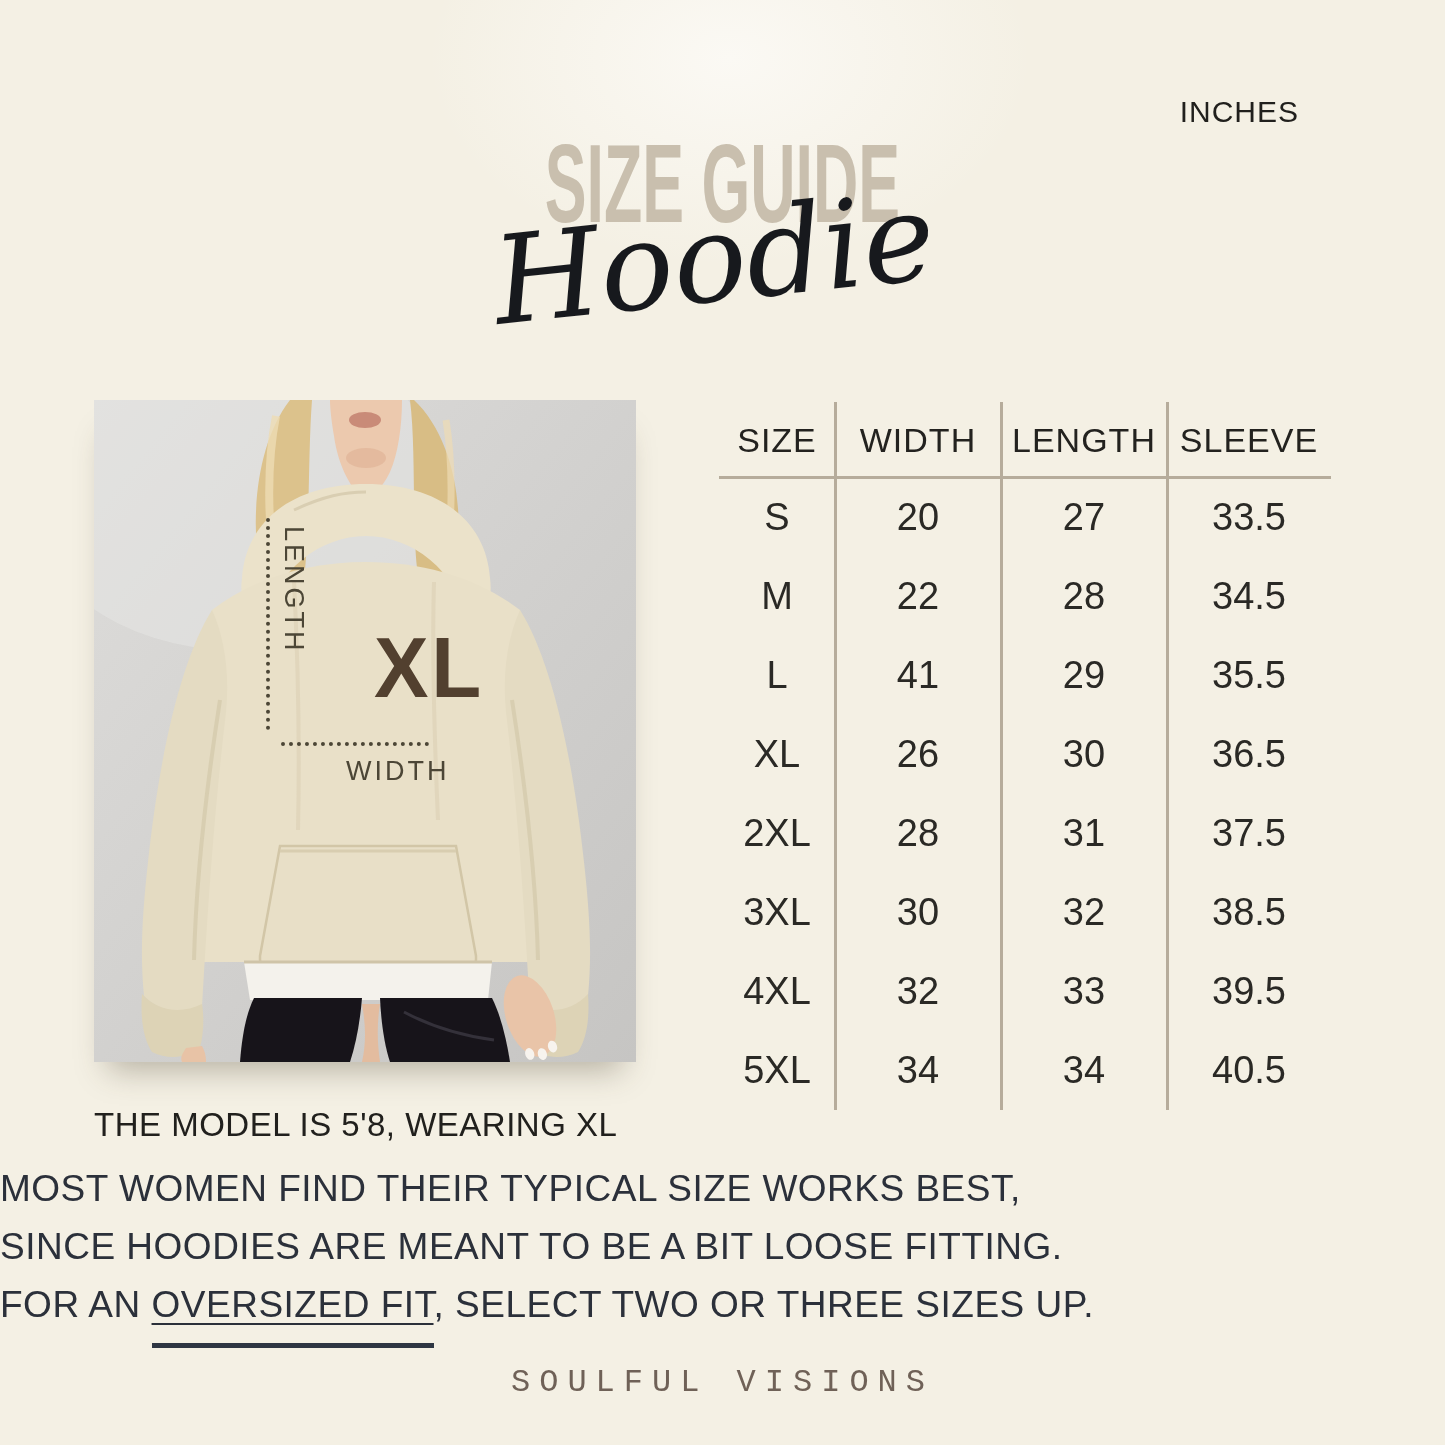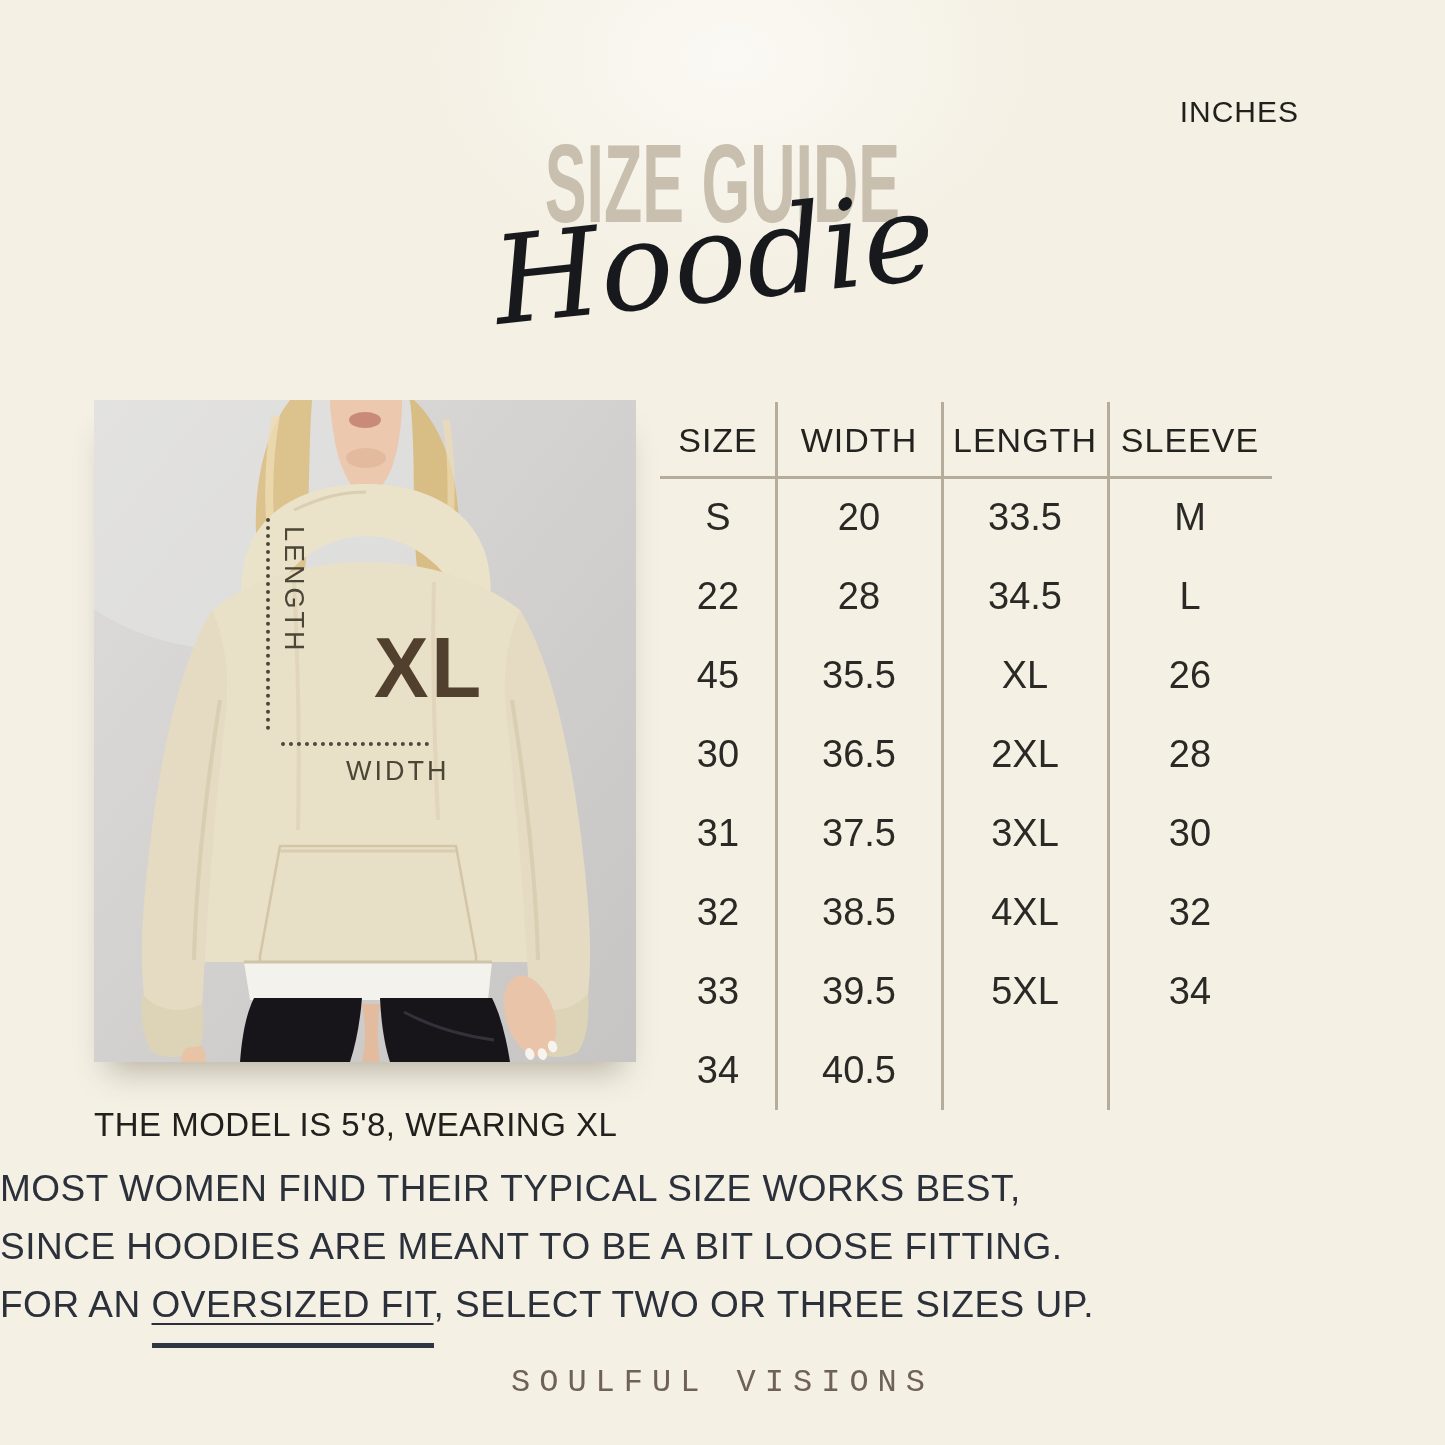--- a/index.html
+++ b/index.html
@@ -55,21 +55,21 @@
   }
   .width-label{
     position:absolute;left:252px;top:356px;font-size:27px;letter-spacing:3px;color:var(--annotation);
   }
   .photo-caption{
     position:absolute;left:94px;top:1106px;width:542px;text-align:left;
     font-size:33px;letter-spacing:.5px;color:var(--ink);white-space:nowrap;
   }
   
   .size-table{
-    position:absolute;left:660px;top:402px;width:612px;height:708px;
+    position:absolute;left:719px;top:402px;width:612px;height:708px;
     display:grid;grid-template-columns:116px 166px 166px 164px;
     grid-template-rows:76px repeat(8,79px);
   }
   .cell{display:flex;align-items:center;justify-content:center;color:var(--cell-ink);}
   .head-cell{font-size:34px;letter-spacing:1px;color:#23221f;}
   .body-cell{font-size:38px;}
   .v-line{position:absolute;top:0;bottom:0;width:3px;background:var(--table-line);}
   .v-line.l1{left:115px;} .v-line.l2{left:281px;} .v-line.l3{left:447px;}
   .h-line{position:absolute;left:0;right:0;top:74px;height:3px;background:var(--table-line);}
   
@@ -173,27 +173,29 @@
     <div class="v-line l2"></div>
     <div class="v-line l3"></div>
     <div class="h-line"></div>
     <div class="cell head-cell">SIZE</div>
     <div class="cell head-cell">WIDTH</div>
     <div class="cell head-cell">LENGTH</div>
     <div class="cell head-cell">SLEEVE</div>
 
   <div class="cell body-cell">S</div>
       <div class="cell body-cell">20</div>
+      <div class="cell body-cell">27</div>
       <div class="cell body-cell">33.5</div>
       <div class="cell body-cell">M</div>
       <div class="cell body-cell">22</div>
       <div class="cell body-cell">28</div>
       <div class="cell body-cell">34.5</div>
       <div class="cell body-cell">L</div>
-      <div class="cell body-cell">45</div>
+      <div class="cell body-cell">41</div>
+      <div class="cell body-cell">29</div>
       <div class="cell body-cell">35.5</div>
       <div class="cell body-cell">XL</div>
       <div class="cell body-cell">26</div>
       <div class="cell body-cell">30</div>
       <div class="cell body-cell">36.5</div>
       <div class="cell body-cell">2XL</div>
       <div class="cell body-cell">28</div>
       <div class="cell body-cell">31</div>
       <div class="cell body-cell">37.5</div>
       <div class="cell body-cell">3XL</div>

